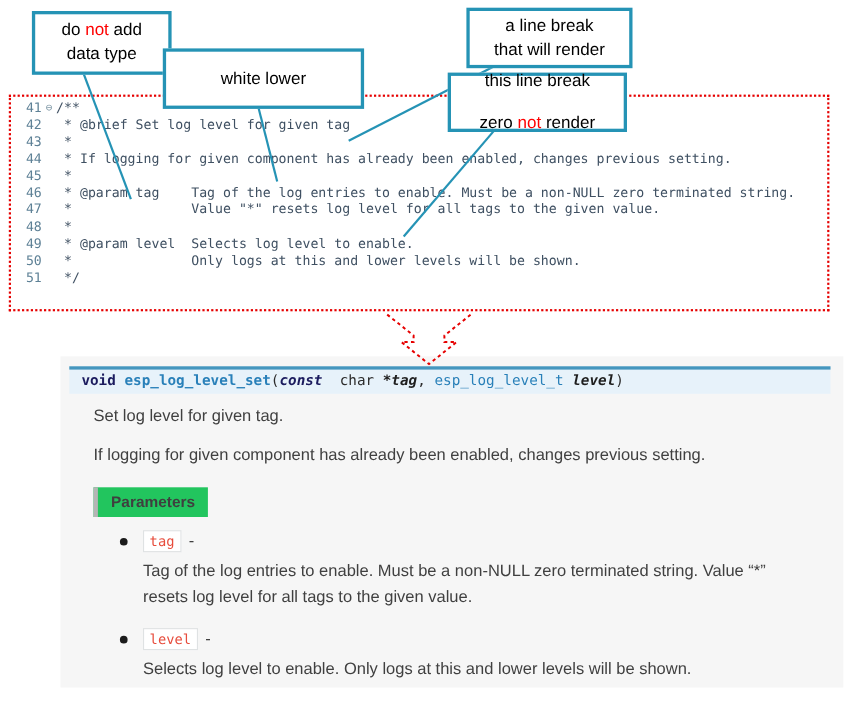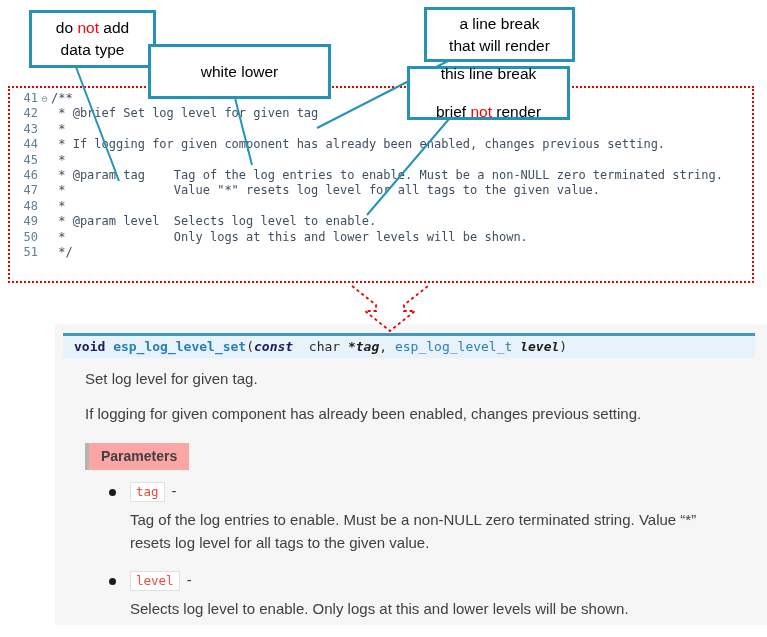--- a/index.html
+++ b/index.html
@@ -39,21 +39,21 @@
   .sig{margin:9px 12px 0 8px;background:#e7f2fa;border-top:3px solid #4596be;
        padding:3px 11px 4px;font-family:"DejaVu Sans Mono",monospace;font-size:13px;
        white-space:pre;color:#2b2b2b;}
   .sig .kw{font-weight:bold;color:#1b1b5e;}
   .sig .it{font-style:italic;}
   .sig .fn{font-weight:bold;color:#2980b9;}
   .sig .ty{color:#2980b9;}
   .sig .pr{font-style:italic;font-weight:bold;color:#1f1f1f;}
   .doc-p{margin:10px 20px 0 30px;font-size:15px;line-height:1.5;color:#404040;}
   .doc-p.second{margin-top:12px;}
-  .rubric{display:inline-block;margin:18px 0 0 30px;background:#fca5a5;
+  .rubric{display:inline-block;margin:18px 0 0 30px;background:#22c55e;
           border-left:4px solid #b5b5b5;padding:5px 12px 6px;font-size:14px;
           font-weight:bold;color:#3f3f3f;}
   .params{list-style:none;margin:12px 0 0 0;padding:0 20px 0 75px;}
   .params li{position:relative;margin-bottom:16px;}
   .params li::before{content:"";position:absolute;left:-21px;top:7px;width:7px;height:7px;
                      border-radius:50%;background:#1b1b1b;}
   .chip{display:inline-block;font-family:"DejaVu Sans Mono",monospace;font-size:12.5px;
         color:#e74c3c;background:#fff;border:1px solid #dfe2e3;padding:1px 5px 2px;}
   .dash{margin-left:7px;color:#404040;font-size:15px;}
   .param-desc{margin-top:6px;font-size:15px;line-height:1.55;color:#404040;max-width:600px;}
@@ -80,21 +80,21 @@
     <div class="cl-line">white lower</div>
   </div>
 
   <div class="callout" id="c3">
     <div class="cl-line">a line break</div>
     <div class="cl-line">that will render</div>
   </div>
 
   <div class="callout" id="c4">
     <div class="cl-line">this line break</div>
-    <div class="cl-line"><span>brief </span><span class="red">not</span><span> render</span></div>
+    <div class="cl-line"><span>zero </span><span class="red">not</span><span> render</span></div>
   </div>
 
   <div class="code-frame">
     <div class="code-lines">
         <div class="code-line">
           <span class="ln">41</span>
           <span class="fold">⊖</span>
           <span class="ct"><span class="cm">/**</span></span>
         </div>
         <div class="code-line">

